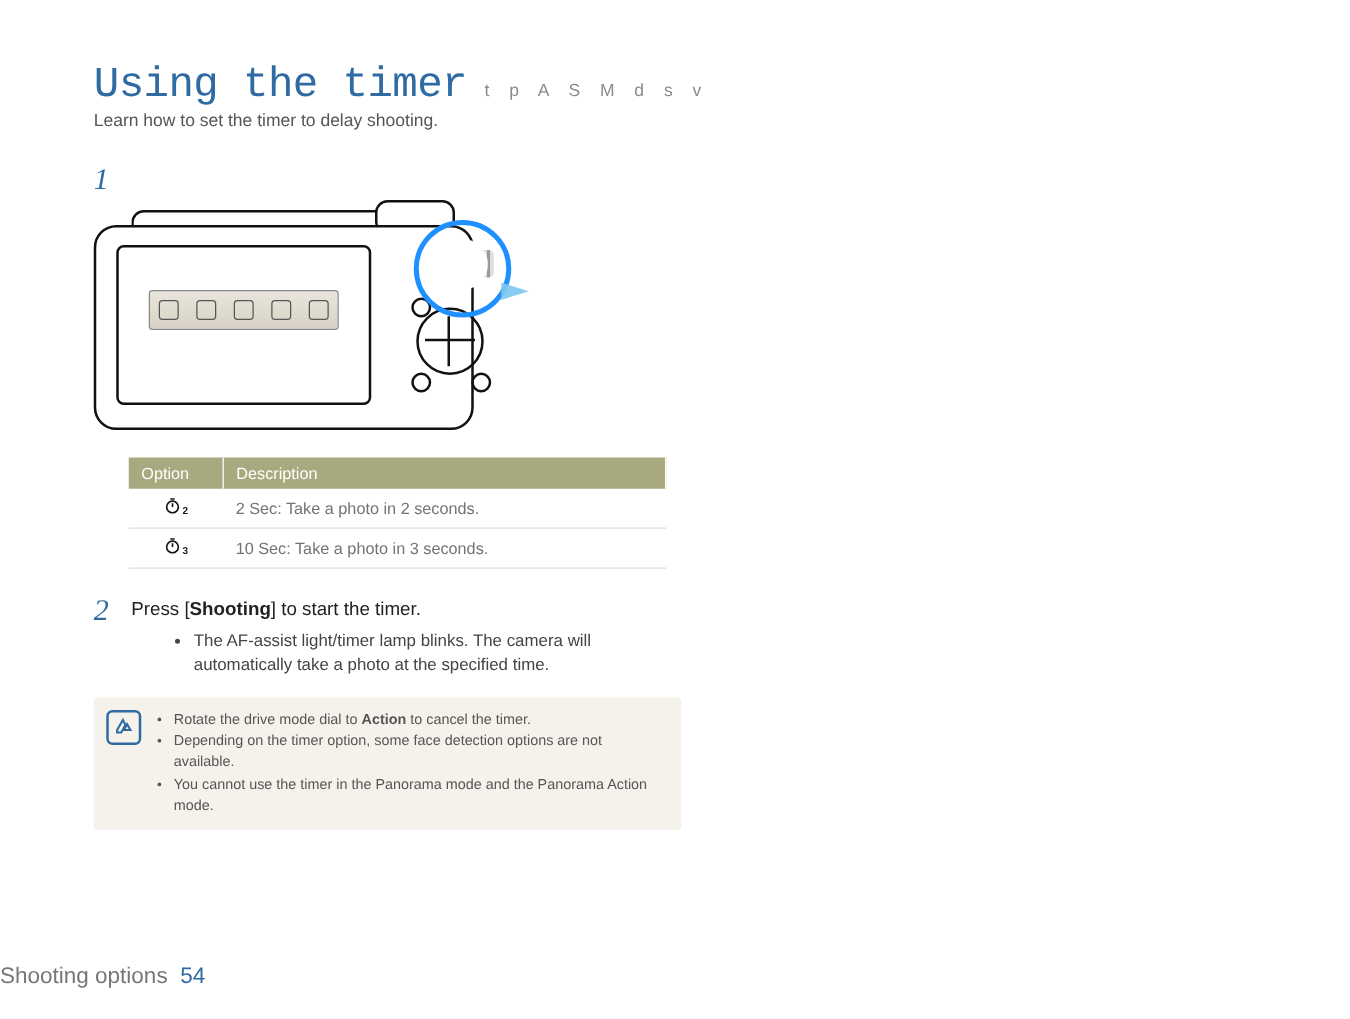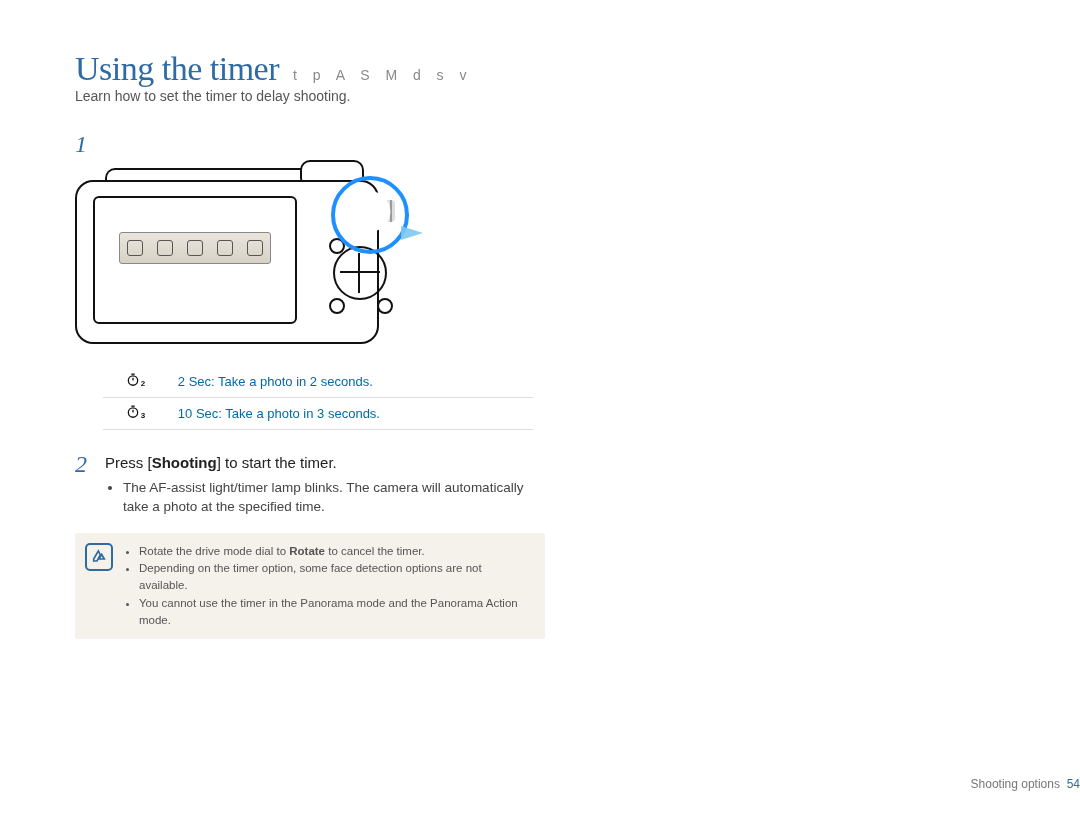--- a/index.html
+++ b/index.html
@@ -13,21 +13,21 @@
     box-sizing: border-box;
     padding: 50px 60px 20px 75px;
     position: relative;
   }
   .title-line {
     display: flex;
     align-items: baseline;
     gap: 14px;
   }
   .title {
-    font-family: Liberation Serif, serif;
+    font-family: Liberation Mono, monospace;
     font-size: 34px;
     color: #2f6aa3;
     font-weight: 400;
     letter-spacing: -0.5px;
     text-align: right;
   }
   .mode-icons {
     font-size: 14px;
     color: #8a8a8a;
     letter-spacing: 6px;
@@ -62,21 +62,21 @@
     font-weight: 300;
   }
   .step-text b { font-weight: 600; }
   .bullets {
     margin: 4px 0 0 0;
     padding-left: 18px;
     font-size: 13.5px;
     color: #444;
     font-weight: 300;
   }
-  .bullets li { margin-bottom: 2px; }
+  .bullets li { margin-bottom: 2px; margin-left: 32px; }
 
   
   .camera-wrap {
     margin: 12px 0 18px 0;
     position: relative;
     width: 330px;
     height: 180px;
   }
   .camera-body {
     position: absolute;
@@ -187,21 +187,21 @@
     color: #fff;
     font-weight: 400;
     text-align: left;
     padding: 5px 10px;
     border-right: 1px solid #fff;
   }
   .opt-table th:first-child { width: 55px; }
   .opt-table td {
     padding: 7px 10px;
     border-bottom: 1px solid #ddd;
-    color: #0369a1;
+    color: #737373;
     font-weight: 300;
   }
   .opt-table td:first-child {
     text-align: center;
     color: #111;
   }
   .timer-icon {
     display: inline-flex;
     align-items: center;
     font-weight: 600;
@@ -235,22 +235,22 @@
     font-size: 11.5px;
     color: #555;
     line-height: 1.5;
     font-weight: 300;
   }
   .note-box b { font-weight: 600; }
 
   .footer {
     position: absolute;
     left: 0; right: 0; bottom: 24px;
-    text-align: right;
-    font-size: 12px;
+    text-align: left;
+    font-size: 18px;
     color: #777;
     font-weight: 300;
   }
   .footer .pg { color: #2f6aa3; }
 </style>
 </head>
 <body>
 
 <div class="title-line">
   <span class="title">Using the timer</span>
@@ -280,20 +280,24 @@
     <div class="btn-sm btn-a"></div>
     <div class="btn-sm btn-b"></div>
     <div class="btn-sm btn-c"></div>
     <div class="dial-hatch"></div>
     <div class="dial-highlight"></div>
     <div class="dial-arrow"></div>
   </div>
 
   <table class="opt-table">
     <tbody>
+        <tr>
+      <th>Option</th>
+      <th>Description</th>
+    </tr>
     <tr>
       <td>
         <span class="timer-icon">
           <svg width="14" height="14" viewBox="0 0 24 24" fill="none" stroke="#111" stroke-width="2.2">
                 <circle cx="12" cy="13" r="8"></circle>
                 <path d="M12 13V8"></path>
                 <path d="M9 2h6"></path>
               </svg>
               <span class="timer-sub">2</span>
         </span>
@@ -328,21 +332,21 @@
 
   <div class="note-box">
     <div class="note-icon">
       <svg width="16" height="16" viewBox="0 0 24 24" fill="none" stroke-width="2.5">
           <path d="M4 15l7-12 3 6-5 9H4z"></path>
           <path d="M12 15l4-7 4 7h-8z"></path>
         </svg>
     </div>
     <ul>
       <li>
-        <span>Rotate the drive mode dial to </span><b>Rotate</b><span> to cancel the timer.</span>
+        <span>Rotate the drive mode dial to </span><b>Action</b><span> to cancel the timer.</span>
       </li>
       <li>Depending on the timer option, some face detection options are not available.</li>
       <li>You cannot use the timer in the Panorama mode and the Panorama Action mode.</li>
     </ul>
   </div>
 
 </div>
 
 <div class="footer">
   <span>Shooting options</span>&nbsp;&nbsp;<span class="pg">54</span>

